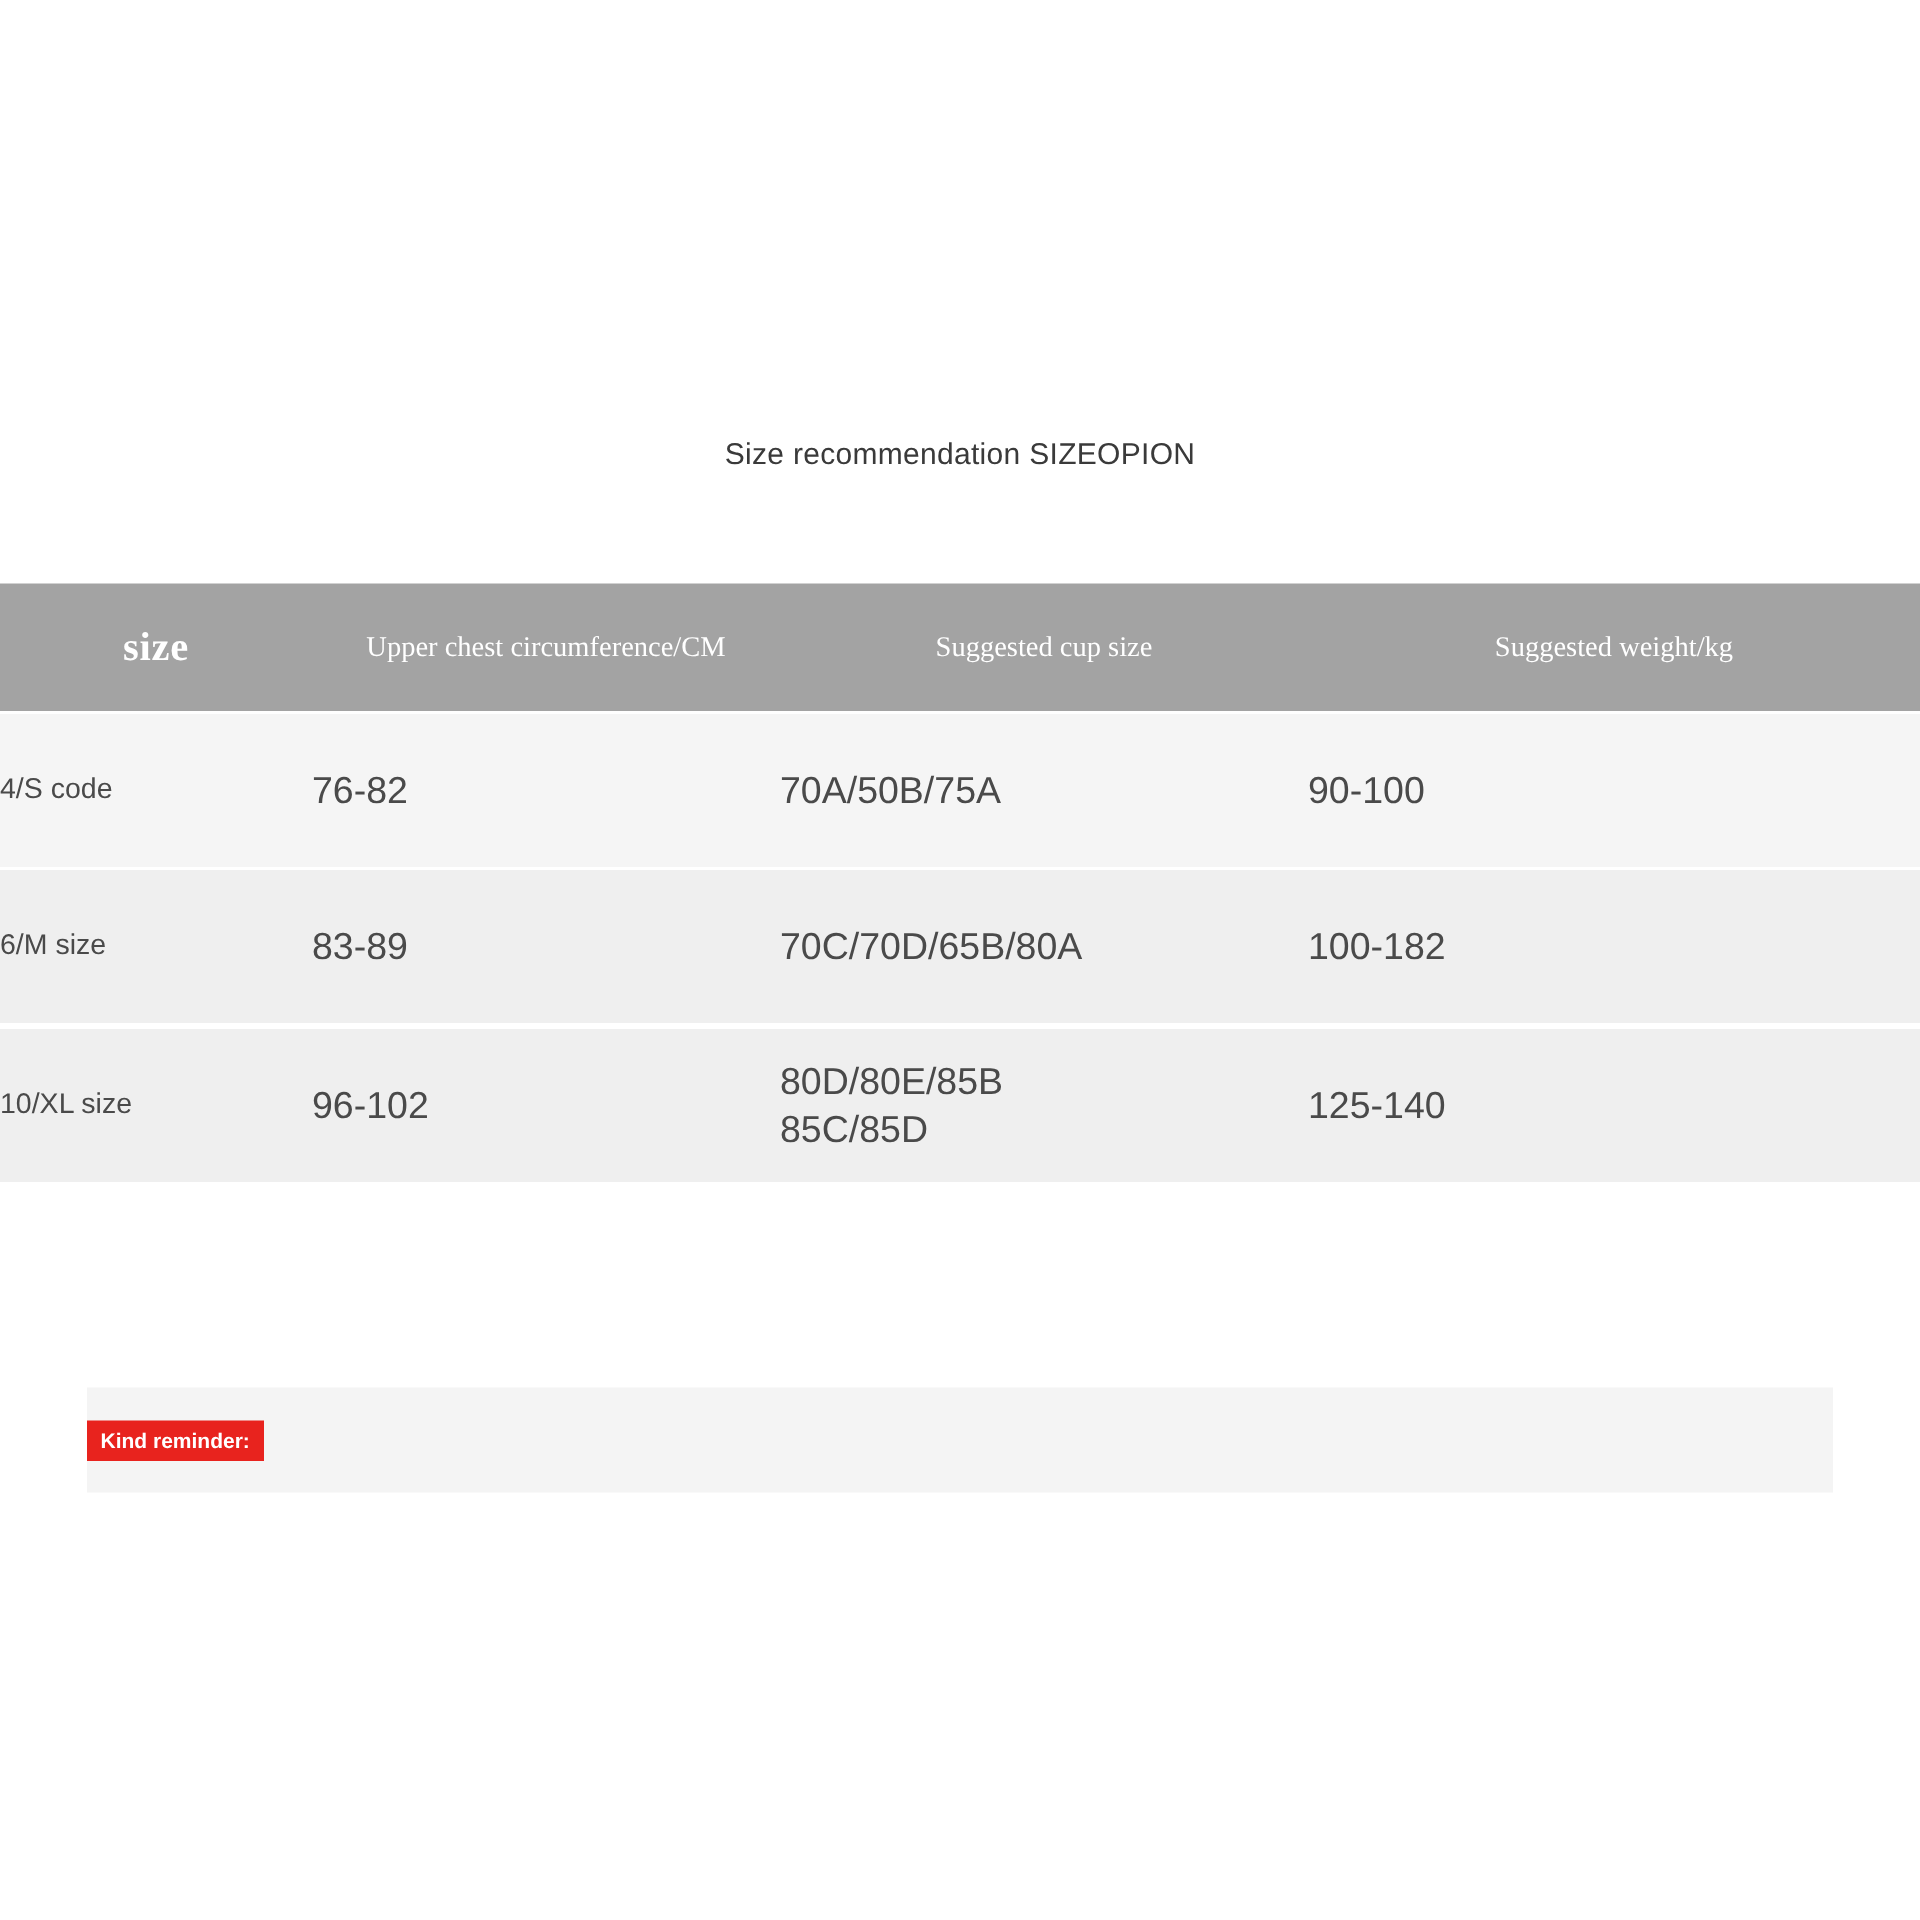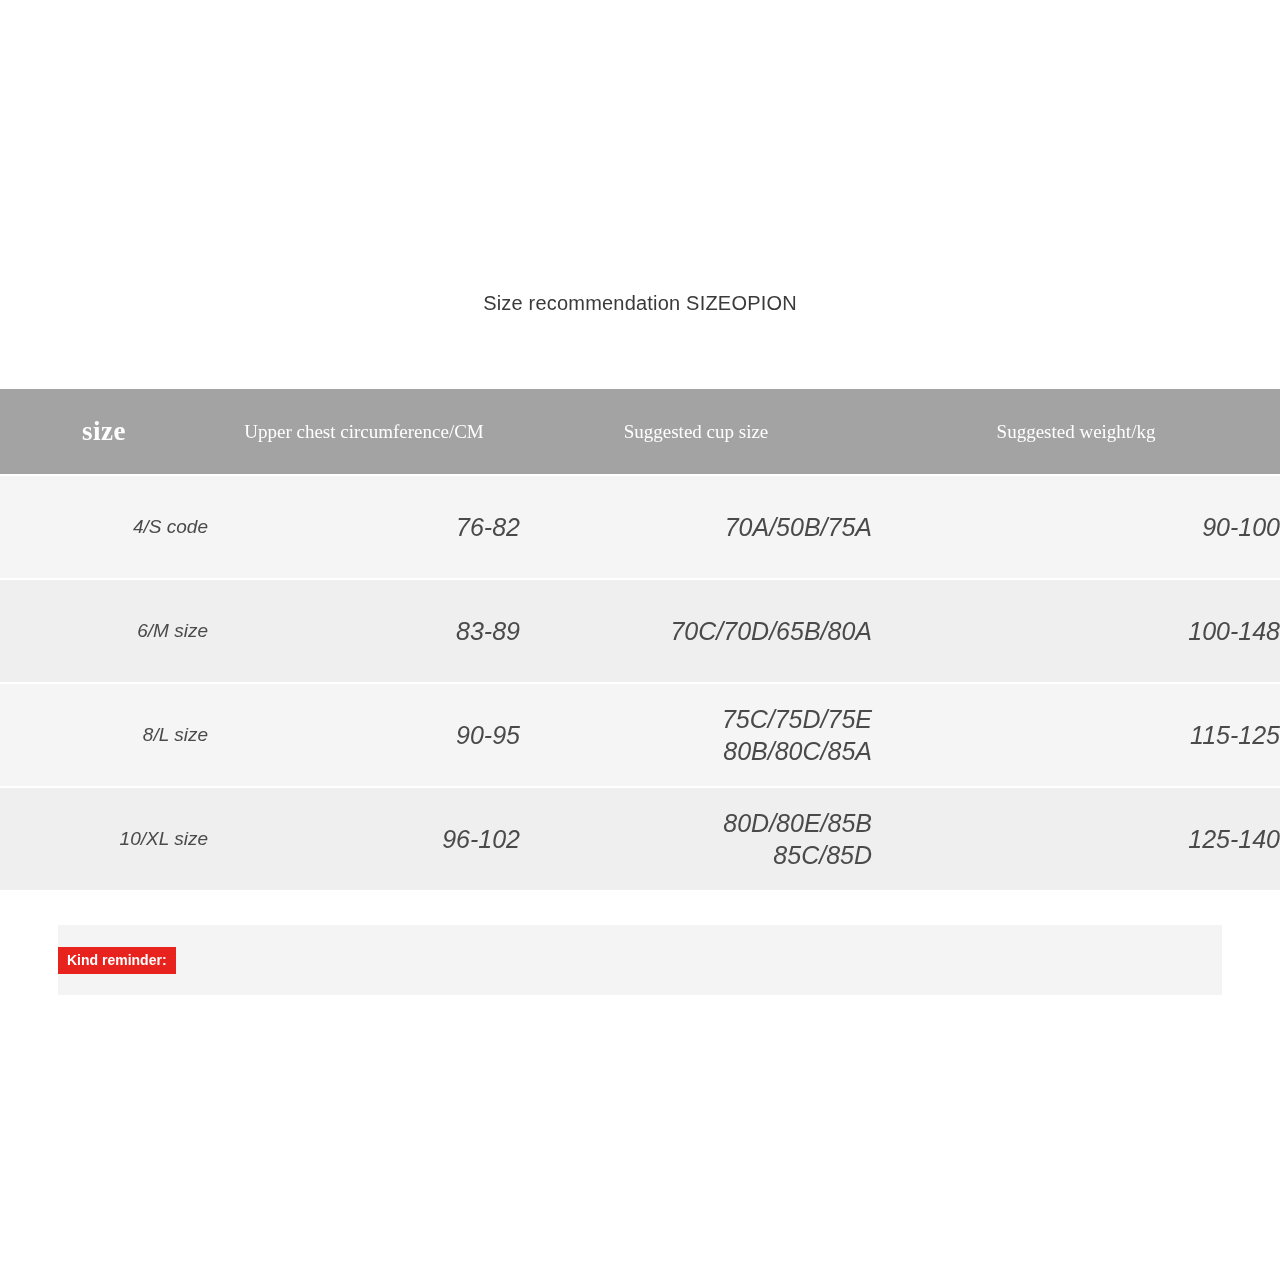--- a/index.html
+++ b/index.html
@@ -67,24 +67,23 @@
     height: 102px;
   }
   tbody tr.row-even {
     background: #f5f5f5;
   }
   tbody tr.row-odd {
     background: #efefef;
     padding-left: 32px;
   }
   tbody td {
-    text-align: right;
+    text-align: left;
     vertical-align: middle;
     color: #4a4a4a;
-    font-style: italic;
   }
   tbody td.cell-size {
     font-size: 19px;
   }
   tbody td.cell-val {
     font-size: 25px;
     line-height: 1.28;
   }
   .spacer-row {
     height: 2px;
@@ -150,32 +149,25 @@
         <td class="cell-val">70A/50B/75A</td>
         <td class="cell-val">90-100</td>
       </tr>
       <tr class="spacer-row">
           <td colspan="4"></td>
         </tr>
       <tr class="row-odd">
         <td class="cell-size">6/M size</td>
         <td class="cell-val">83-89</td>
         <td class="cell-val">70C/70D/65B/80A</td>
-        <td class="cell-val">100-148</td>
+        <td class="cell-val">100-182</td>
       </tr>
       <tr class="spacer-row">
           <td colspan="4"></td>
         </tr>
-      <tr class="row-even">
-        <td class="cell-size">8/L size</td>
-        <td class="cell-val">90-95</td>
-        <td class="cell-val" style="white-space: pre-line;">75C/75D/75E
-80B/80C/85A</td>
-        <td class="cell-val">115-125</td>
-      </tr>
       <tr class="spacer-row">
           <td colspan="4"></td>
         </tr>
       <tr class="row-odd">
         <td class="cell-size">10/XL size</td>
         <td class="cell-val">96-102</td>
         <td class="cell-val" style="white-space: pre-line;">80D/80E/85B
 85C/85D</td>
         <td class="cell-val">125-140</td>
       </tr>

